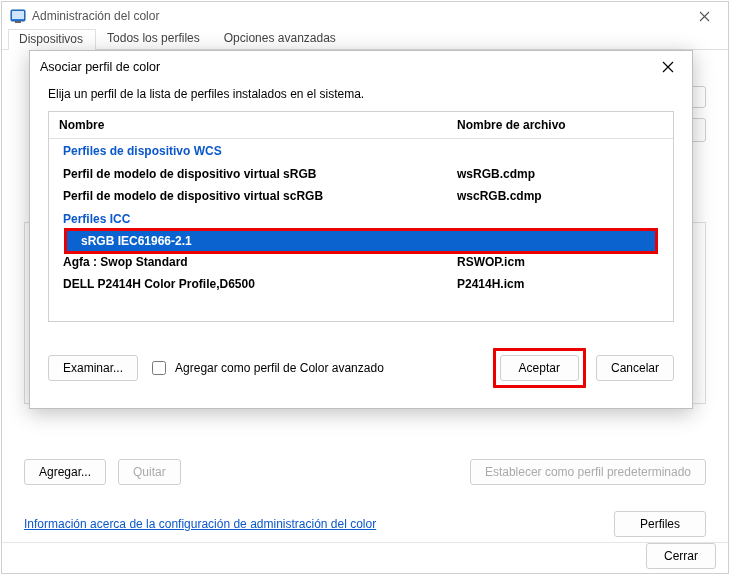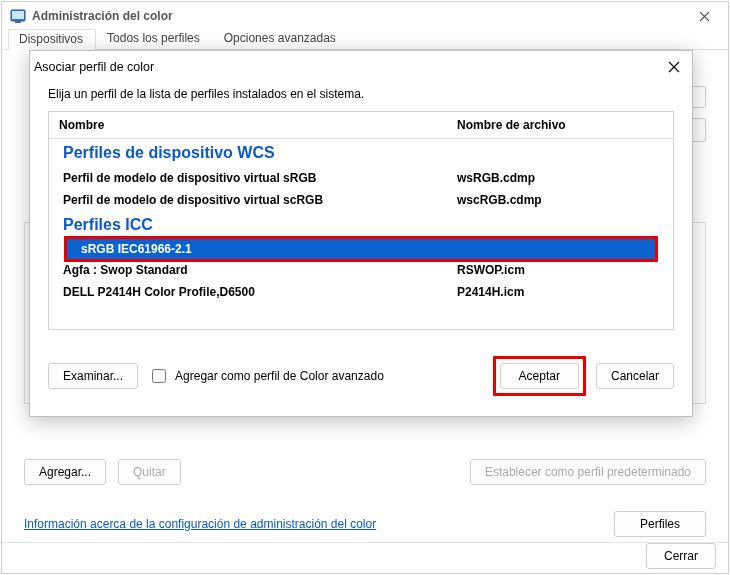--- a/index.html
+++ b/index.html
@@ -2,21 +2,21 @@
 <html><head>
 <meta charset="utf-8">
 <style>
   * { box-sizing: border-box; font-family: "Segoe UI", Tahoma, sans-serif; }
   html,body { margin:0; padding:0; width:730px; height:575px; background:#fff; font-size:12px; color:#000; }
 
   
   .win { position:absolute; left:1px; top:1px; width:728px; height:573px; border:1px solid #cfcfcf; background:#fff; }
   .titlebar { height:28px; display:flex; align-items:center; padding:0 4px; }
   .titlebar .icon { width:16px; height:16px; margin:0 6px 0 4px; }
-  .titlebar .title { flex:1; color:#555; font-size:12px;font-weight:bold; }
+  .titlebar .title { flex:1; color:#555; font-size:12px; }
   .titlebar .close { width:40px; height:28px; display:flex; align-items:center; justify-content:center; color:#555; }
   .titlebar .close svg { stroke:#555; }
 
   .tabs { display:flex; gap:0; padding:0 6px; border-bottom:1px solid #e0e0e0; height:20px; align-items:flex-end; }
   .tab { padding:2px 12px 4px 10px; font-size:12px; color:#444; border:1px solid transparent; border-bottom:none; }
   .tab.active { border-color:#e0e0e0; background:#fff; position:relative; top:1px; }
 
   .winbody { position:relative; padding:10px 12px; height:calc(100% - 48px); }
 
   .dropdown-stub { position:absolute; right:22px; top:36px; width:38px; height:22px; border:1px solid #cfcfcf; border-radius:3px; display:flex; align-items:center; justify-content:center; }
@@ -29,32 +29,32 @@
   .bottom-row .spacer { flex:1; }
 
   .link { color:#0a58ca; text-decoration:underline; font-size:12px; }
   .info-link { position:absolute; left:22px; bottom:42px; }
   .perfiles-btn { position:absolute; right:22px; bottom:36px; width:92px; }
   .footer-sep { position:absolute; left:0; right:0; bottom:30px; border-top:1px solid #e5e5e5; }
   .cerrar-btn { position:absolute; right:12px; bottom:4px; width:70px; }
 
   
   .dialog { position:absolute; left:27px; top:48px; width:664px; background:#fff; border:1px solid #bfbfbf; box-shadow:0 4px 20px rgba(0,0,0,.25); }
-  .dialog .dtitle { height:32px; display:flex; align-items:center; padding:0 4px; font-size:12.5px; }
+  .dialog .dtitle { height:32px; display:flex; align-items:center; padding:0 10px; font-size:12.5px; }
   .dialog .dtitle .title { flex:1; }
   .dialog .dtitle .x { width:28px; height:28px; display:flex; align-items:center; justify-content:center; cursor:default;}
   .dialog .instr { padding:4px 1px 10px 18px; font-size:12px; color:#000; }
 
   .listbox { margin:0 18px; border:1px solid #d0d0d0; background:#fff;font-weight:bold; }
   .lb-head { display:flex; border-bottom:1px solid #e0e0e0; font-size:12px; }
   .lb-head .col { padding:6px 10px; }
   .col-name { flex:0 0 398px; min-width:0; overflow:hidden; text-overflow:ellipsis; white-space:nowrap; }
   .col-file { flex:1; min-width:0; overflow:hidden; text-overflow:ellipsis; white-space:nowrap; }
   .lb-body { }
-  .group-title { color:#0a58ca; padding:5px 14px; font-size:16px; }
+  .group-title { color:#0a58ca; padding:5px 14px; font-size:12px; }
   .row { display:flex; font-size:12px; padding:2px 0; }
   .row .col-name { padding:2px 14px; }
   .row .col-file { padding:2px 10px; }
   .row.sel { background:#0a63ce; color:#fff;justify-content:space-between; }
   .hl-red { border:3px solid #eb0000; margin:-3px 15px; }
   .hl-red .row.sel { padding:1px 0; }
   .cut-group { margin-top:0; }
 
   .d-bottom { display:flex; align-items:center; gap:10px; padding:26px 18px 20px 18px; }
   .d-bottom .spacer { flex:1; }

